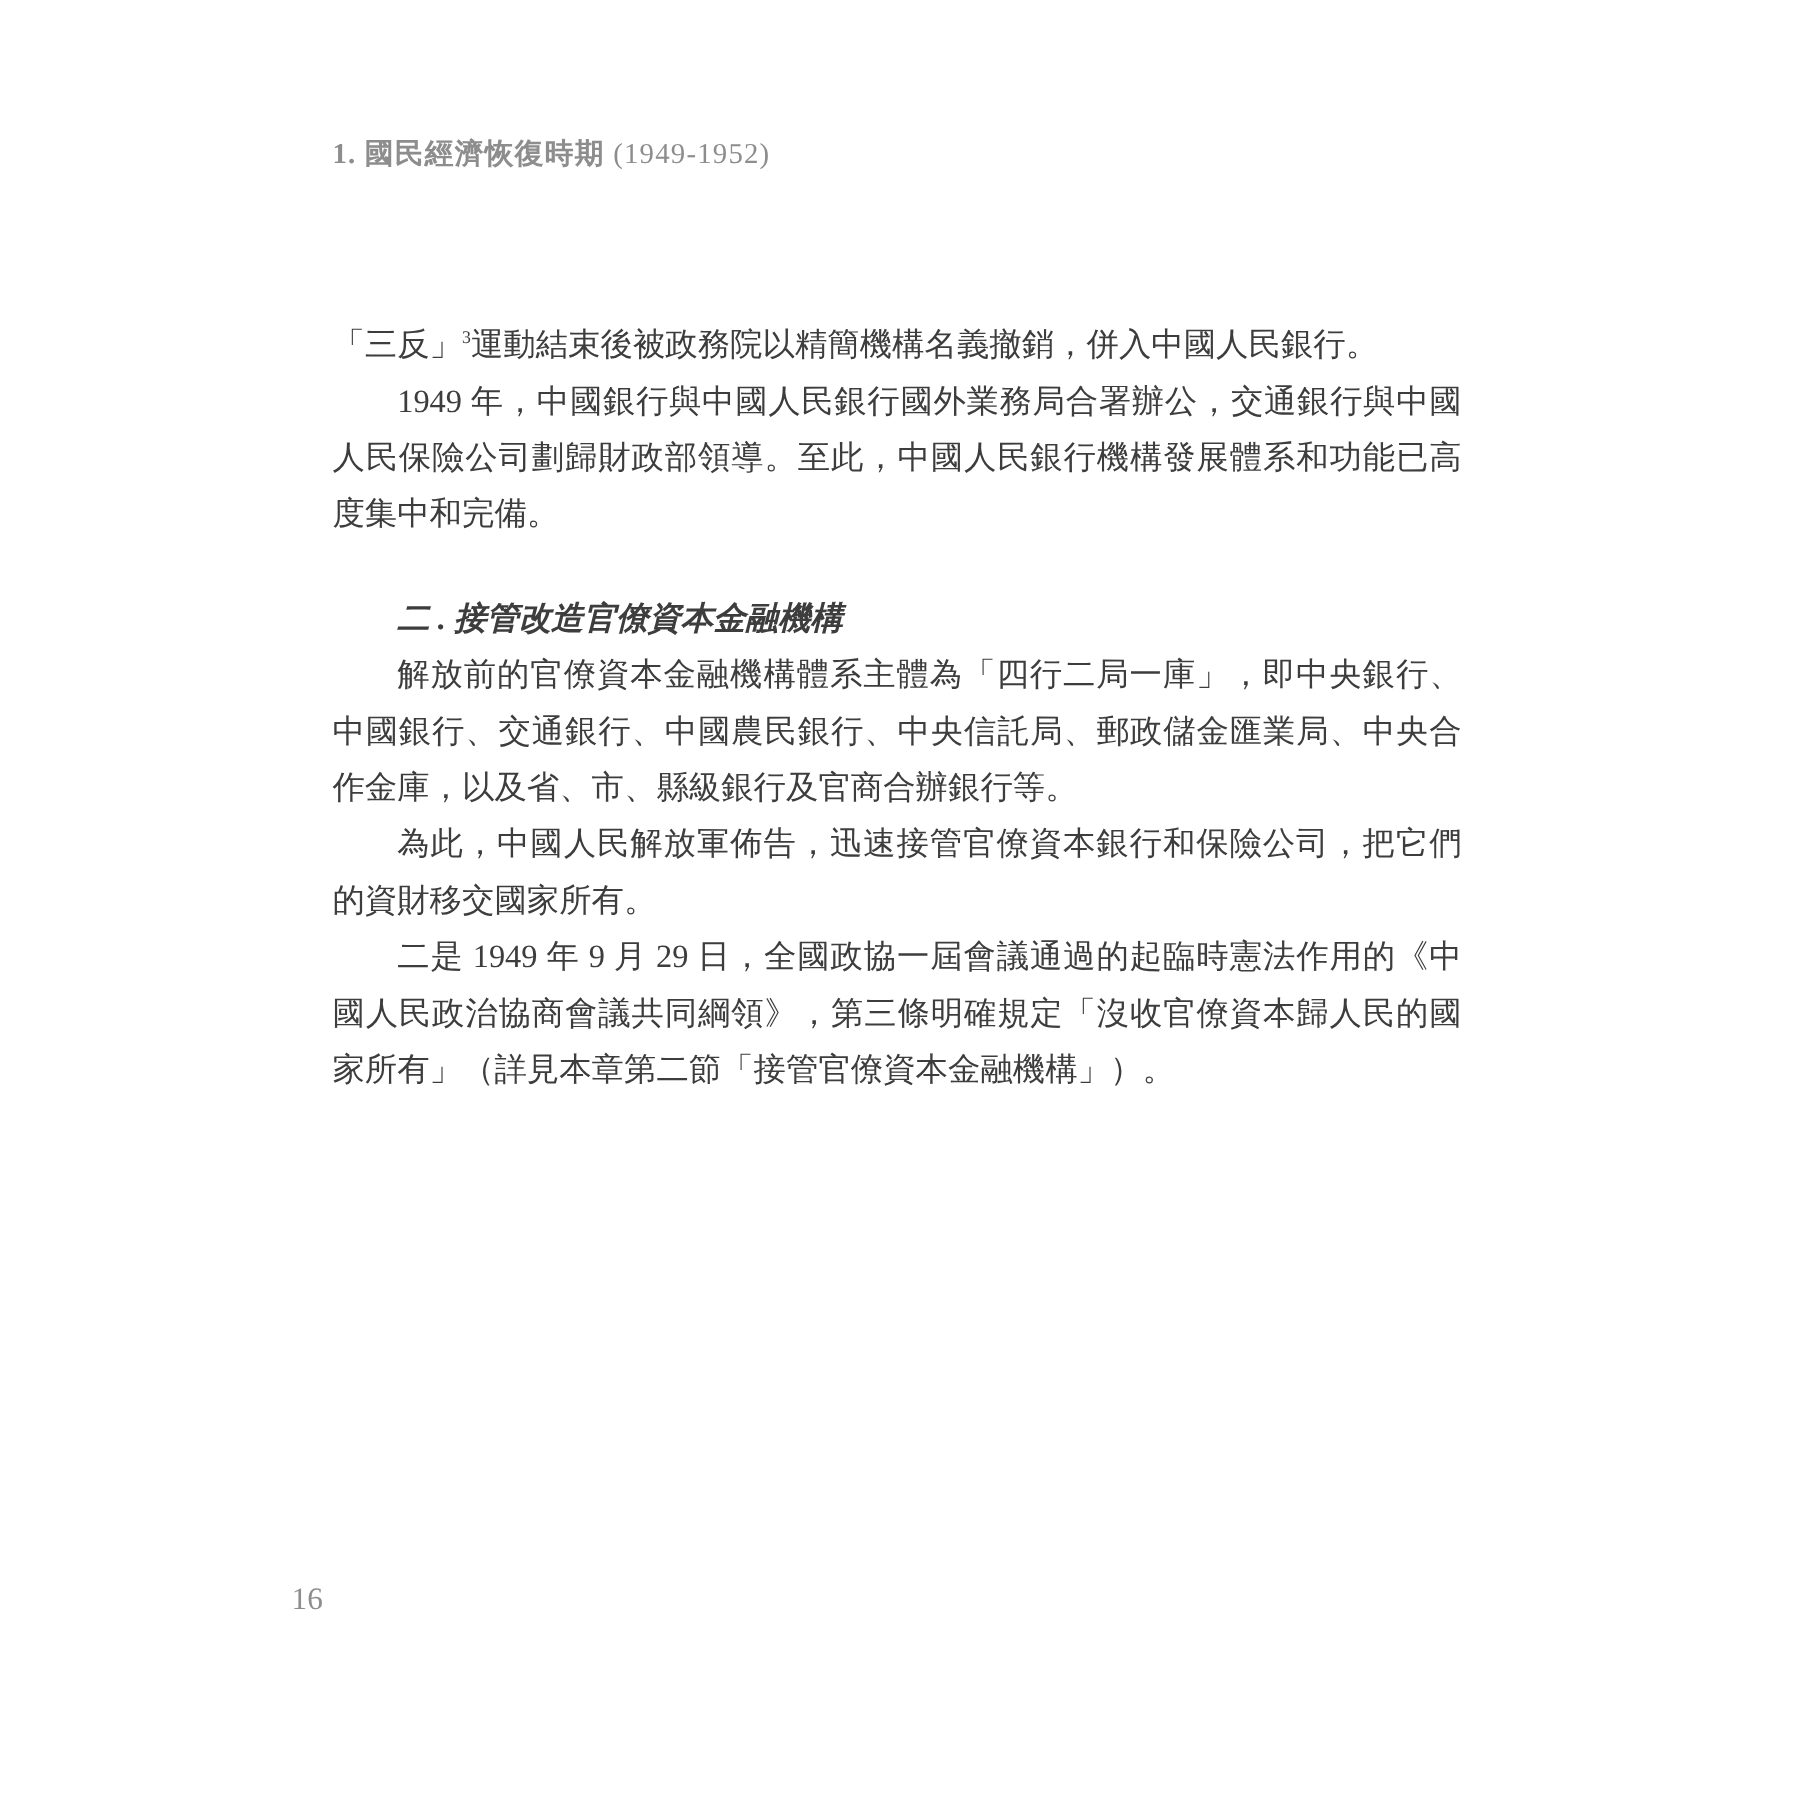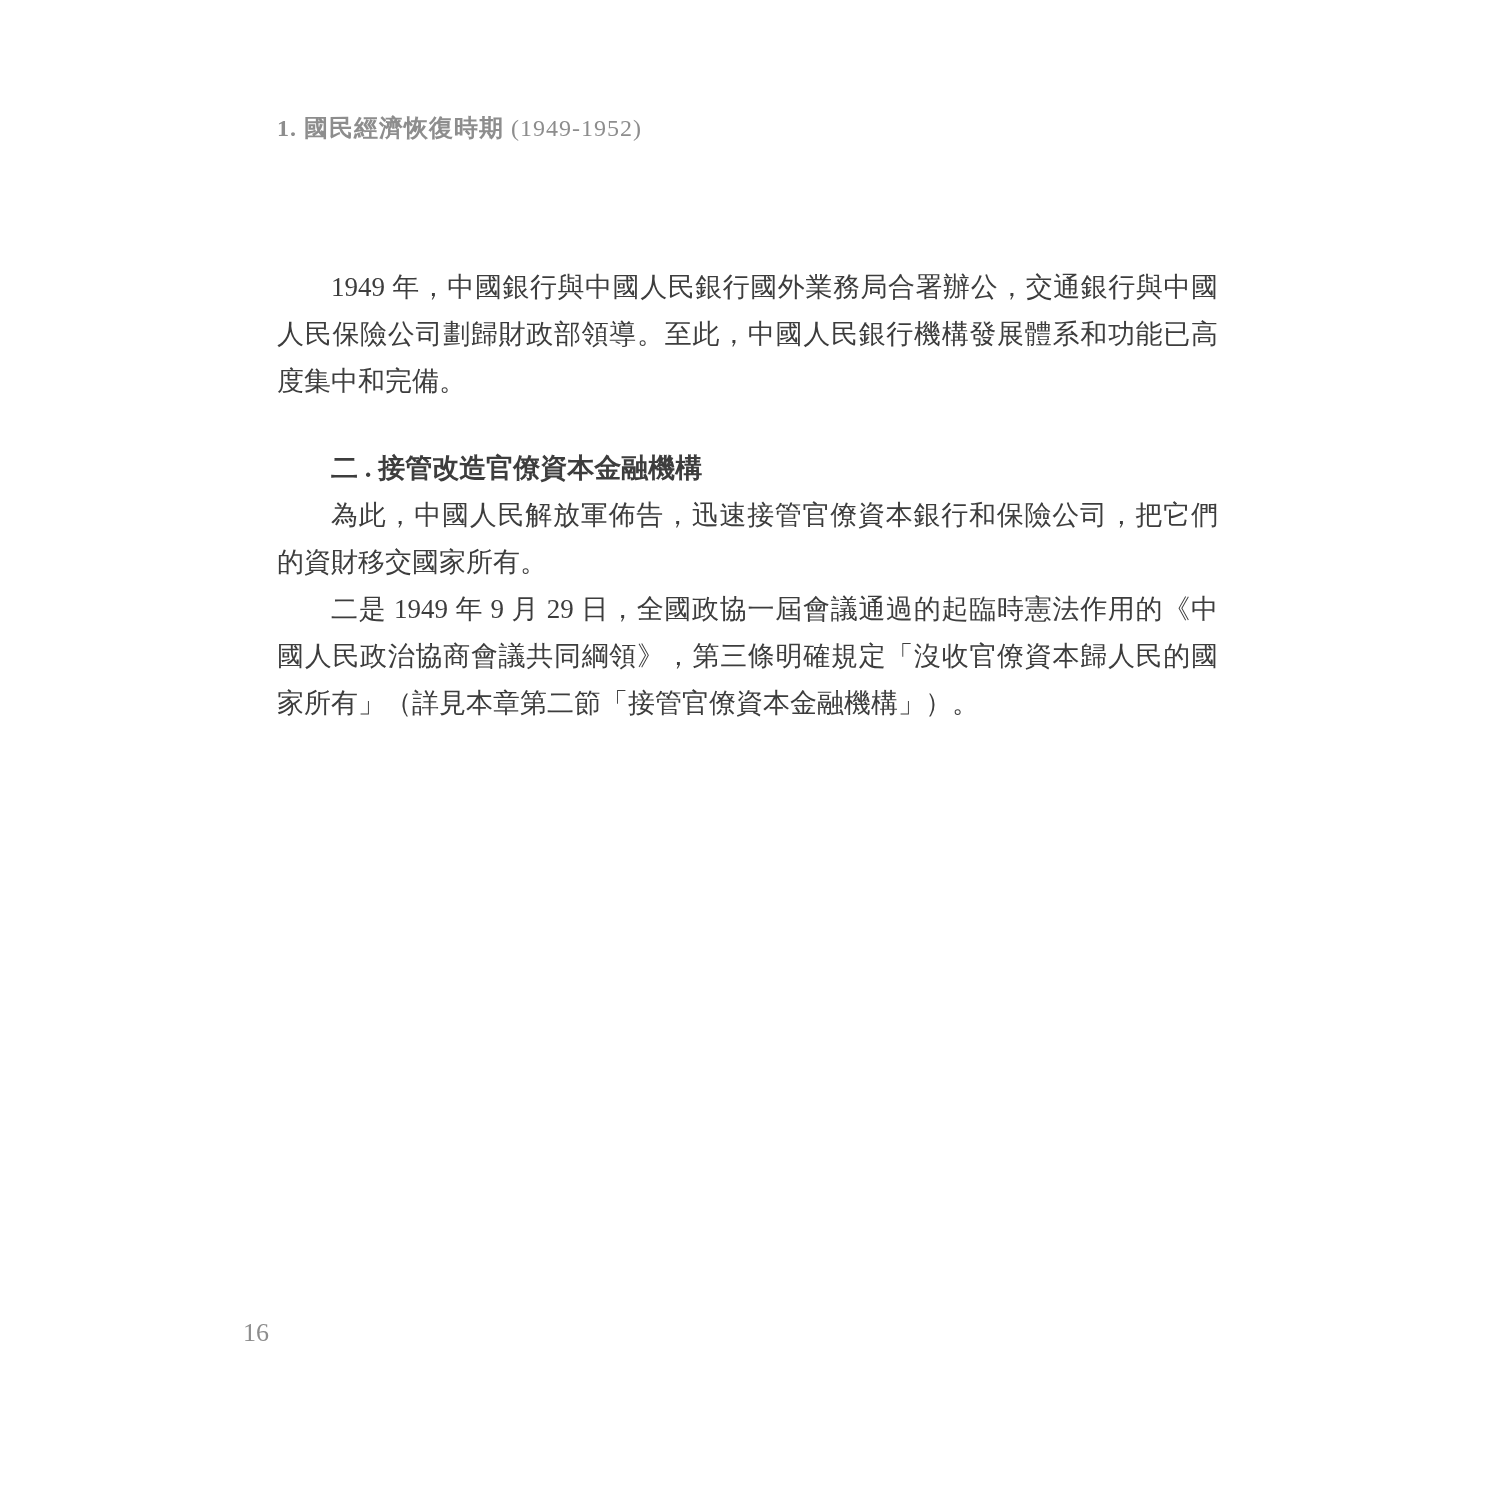--- a/index.html
+++ b/index.html
@@ -48,20 +48,21 @@
   .para.no-indent {
     text-indent: 0;
   }
   .section-heading {
     margin: 40px 0 0 0;
     font-size: 27px;
     line-height: 47px;
     font-weight: bold;
     text-indent: 2em;
     color: #3d3d3d;
+    font-style: italic;
   }
   sup.fn-ref {
     font-size: 0.55em;
     vertical-align: super;
     line-height: 0;
   }
   .footnote-block {
     position: absolute;
     left: 277px;
     top: 1200px;
@@ -94,22 +95,24 @@
 <body>
 
 <div class="page">
 
   <header class="chapter-header">
     <span class="title-zh">1. 國民經濟恢復時期</span>
     <span class="years">(1949-1952)</span>
   </header>
 
   <main class="text-block">
+    <p class="para no-indent"><span>「三反」</span><sup class="fn-ref">3</sup><span>運動結束後被政務院以精簡機構名義撤銷，併入中國人民銀行。</span></p>
     <p class="para">1949 年，中國銀行與中國人民銀行國外業務局合署辦公，交通銀行與中國人民保險公司劃歸財政部領導。至此，中國人民銀行機構發展體系和功能已高度集中和完備。</p>
     <h2 class="section-heading">二 . 接管改造官僚資本金融機構</h2>
+    <p class="para">解放前的官僚資本金融機構體系主體為「四行二局一庫」，即中央銀行、中國銀行、交通銀行、中國農民銀行、中央信託局、郵政儲金匯業局、中央合作金庫，以及省、市、縣級銀行及官商合辦銀行等。</p>
     <p class="para">為此，中國人民解放軍佈告，迅速接管官僚資本銀行和保險公司，把它們的資財移交國家所有。</p>
     <p class="para">二是 1949 年 9 月 29 日，全國政協一屆會議通過的起臨時憲法作用的《中國人民政治協商會議共同綱領》，第三條明確規定「沒收官僚資本歸人民的國家所有」（詳見本章第二節「接管官僚資本金融機構」）。</p>
   </main>
 
 
   <div class="page-number">16</div>
 
 </div>
 
 </body></html>

